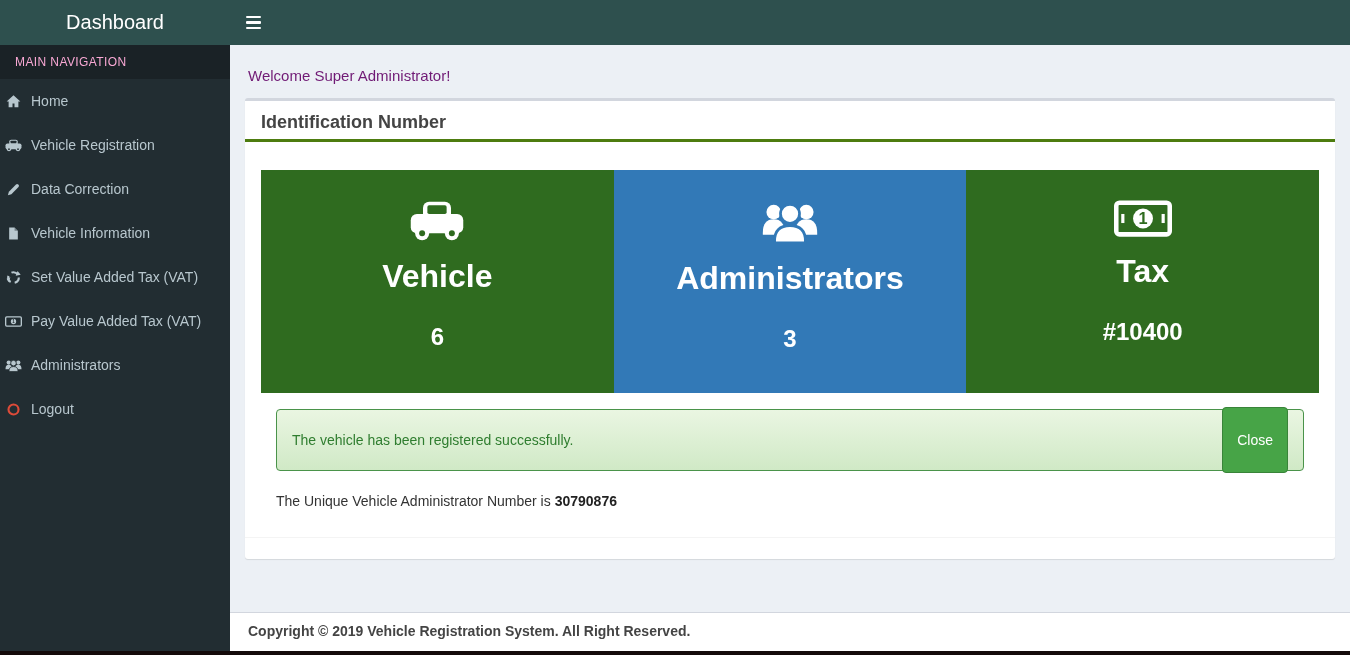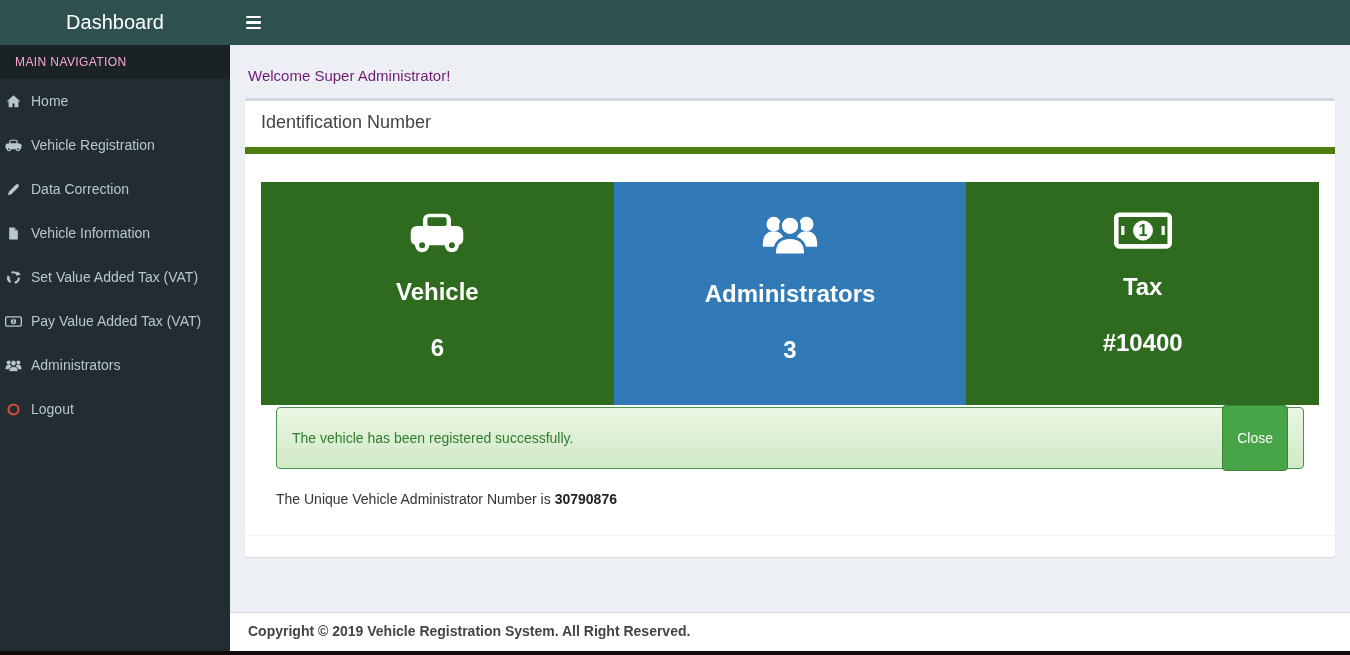--- a/index.html
+++ b/index.html
@@ -17,33 +17,33 @@
   .sidebar { position:absolute; top:45px; left:0; bottom:0; width:230px; background:#222d32; z-index:4; }
   .nav-section { background:#1a2226; color:#f9a8d4; font-size:12px; padding:10px 15px 10px 15px; letter-spacing:.4px; }
   .nav-item { display:flex; align-items:center; height:44px; padding:0 3px; color:#b8c7ce; font-size:14px; cursor:pointer; text-decoration:none;text-align:center; }
   .nav-item .nicon { width:20px; margin-right:8px; display:flex; align-items:center; justify-content:center; }
 
   
   .main { position:absolute; top:45px; left:230px; right:0; height:567px; background:#ecf0f5; }
   .content-header { padding:22px 15px 14px 18px; color:#701a75; font-size:15px; }
 
   .panel { margin:0 15px; background:#fff; border-top:3px solid #d2d6de; border-radius:3px; box-shadow:0 1px 1px rgba(0,0,0,0.1); }
-  .panel-heading { padding:11px 16px 14px; font-size:18px; color:#444; border-bottom:7px solid #4d7c0f; }
+  .panel-heading { padding:11px 16px 6px; font-size:18px; color:#444; border-bottom:3px solid #4d7c0f;font-weight:bold; }
   .panel-body { padding:16px; }
   .panel-footer { border-top:1px solid #f4f4f4; height:22px; border-radius:0 0 3px 3px; }
 
   .stats-row { display:flex; margin-top:12px; }
   .stat { flex:1; height:223px; color:#fff; text-align:center; }
   .stat-green { background:#2f6b1f; }
   .stat-blue { background:#3279b7; }
   .stat .sicon { margin-top:30px; display:inline-block; }
-  .stat-label { font-size:24px; font-weight:bold; margin-top:20px; }
+  .stat-label { font-size:32px; font-weight:bold; margin-top:12px; }
   .stat-value { font-size:24px; font-weight:bold; margin-top:28px; }
 
-  .alert { position:relative; margin:2px 15px 0; border:1px solid #4a934a; border-radius:4px;
+  .alert { position:relative; margin:16px 15px 0; border:1px solid #4a934a; border-radius:4px;
            background:linear-gradient(180deg,#eaf6e2 0%,#d0e9c6 100%);
            color:#2f7d2f; font-size:14px; padding:22px 90px 22px 15px; }
   .close-btn { position:absolute; right:15px; top:50%; transform:translateY(-50%);
                background:#47a447; border:1px solid #398439; border-radius:4px;
                color:#fff; font-size:14px; font-family:inherit; padding:24px 14px; cursor:pointer; }
 
   .uvin { margin:22px 15px 12px; font-size:14px; color:#333; }
   .uvin .pre { margin-right:4px; }
   .uvin strong { color:#222; }
 

